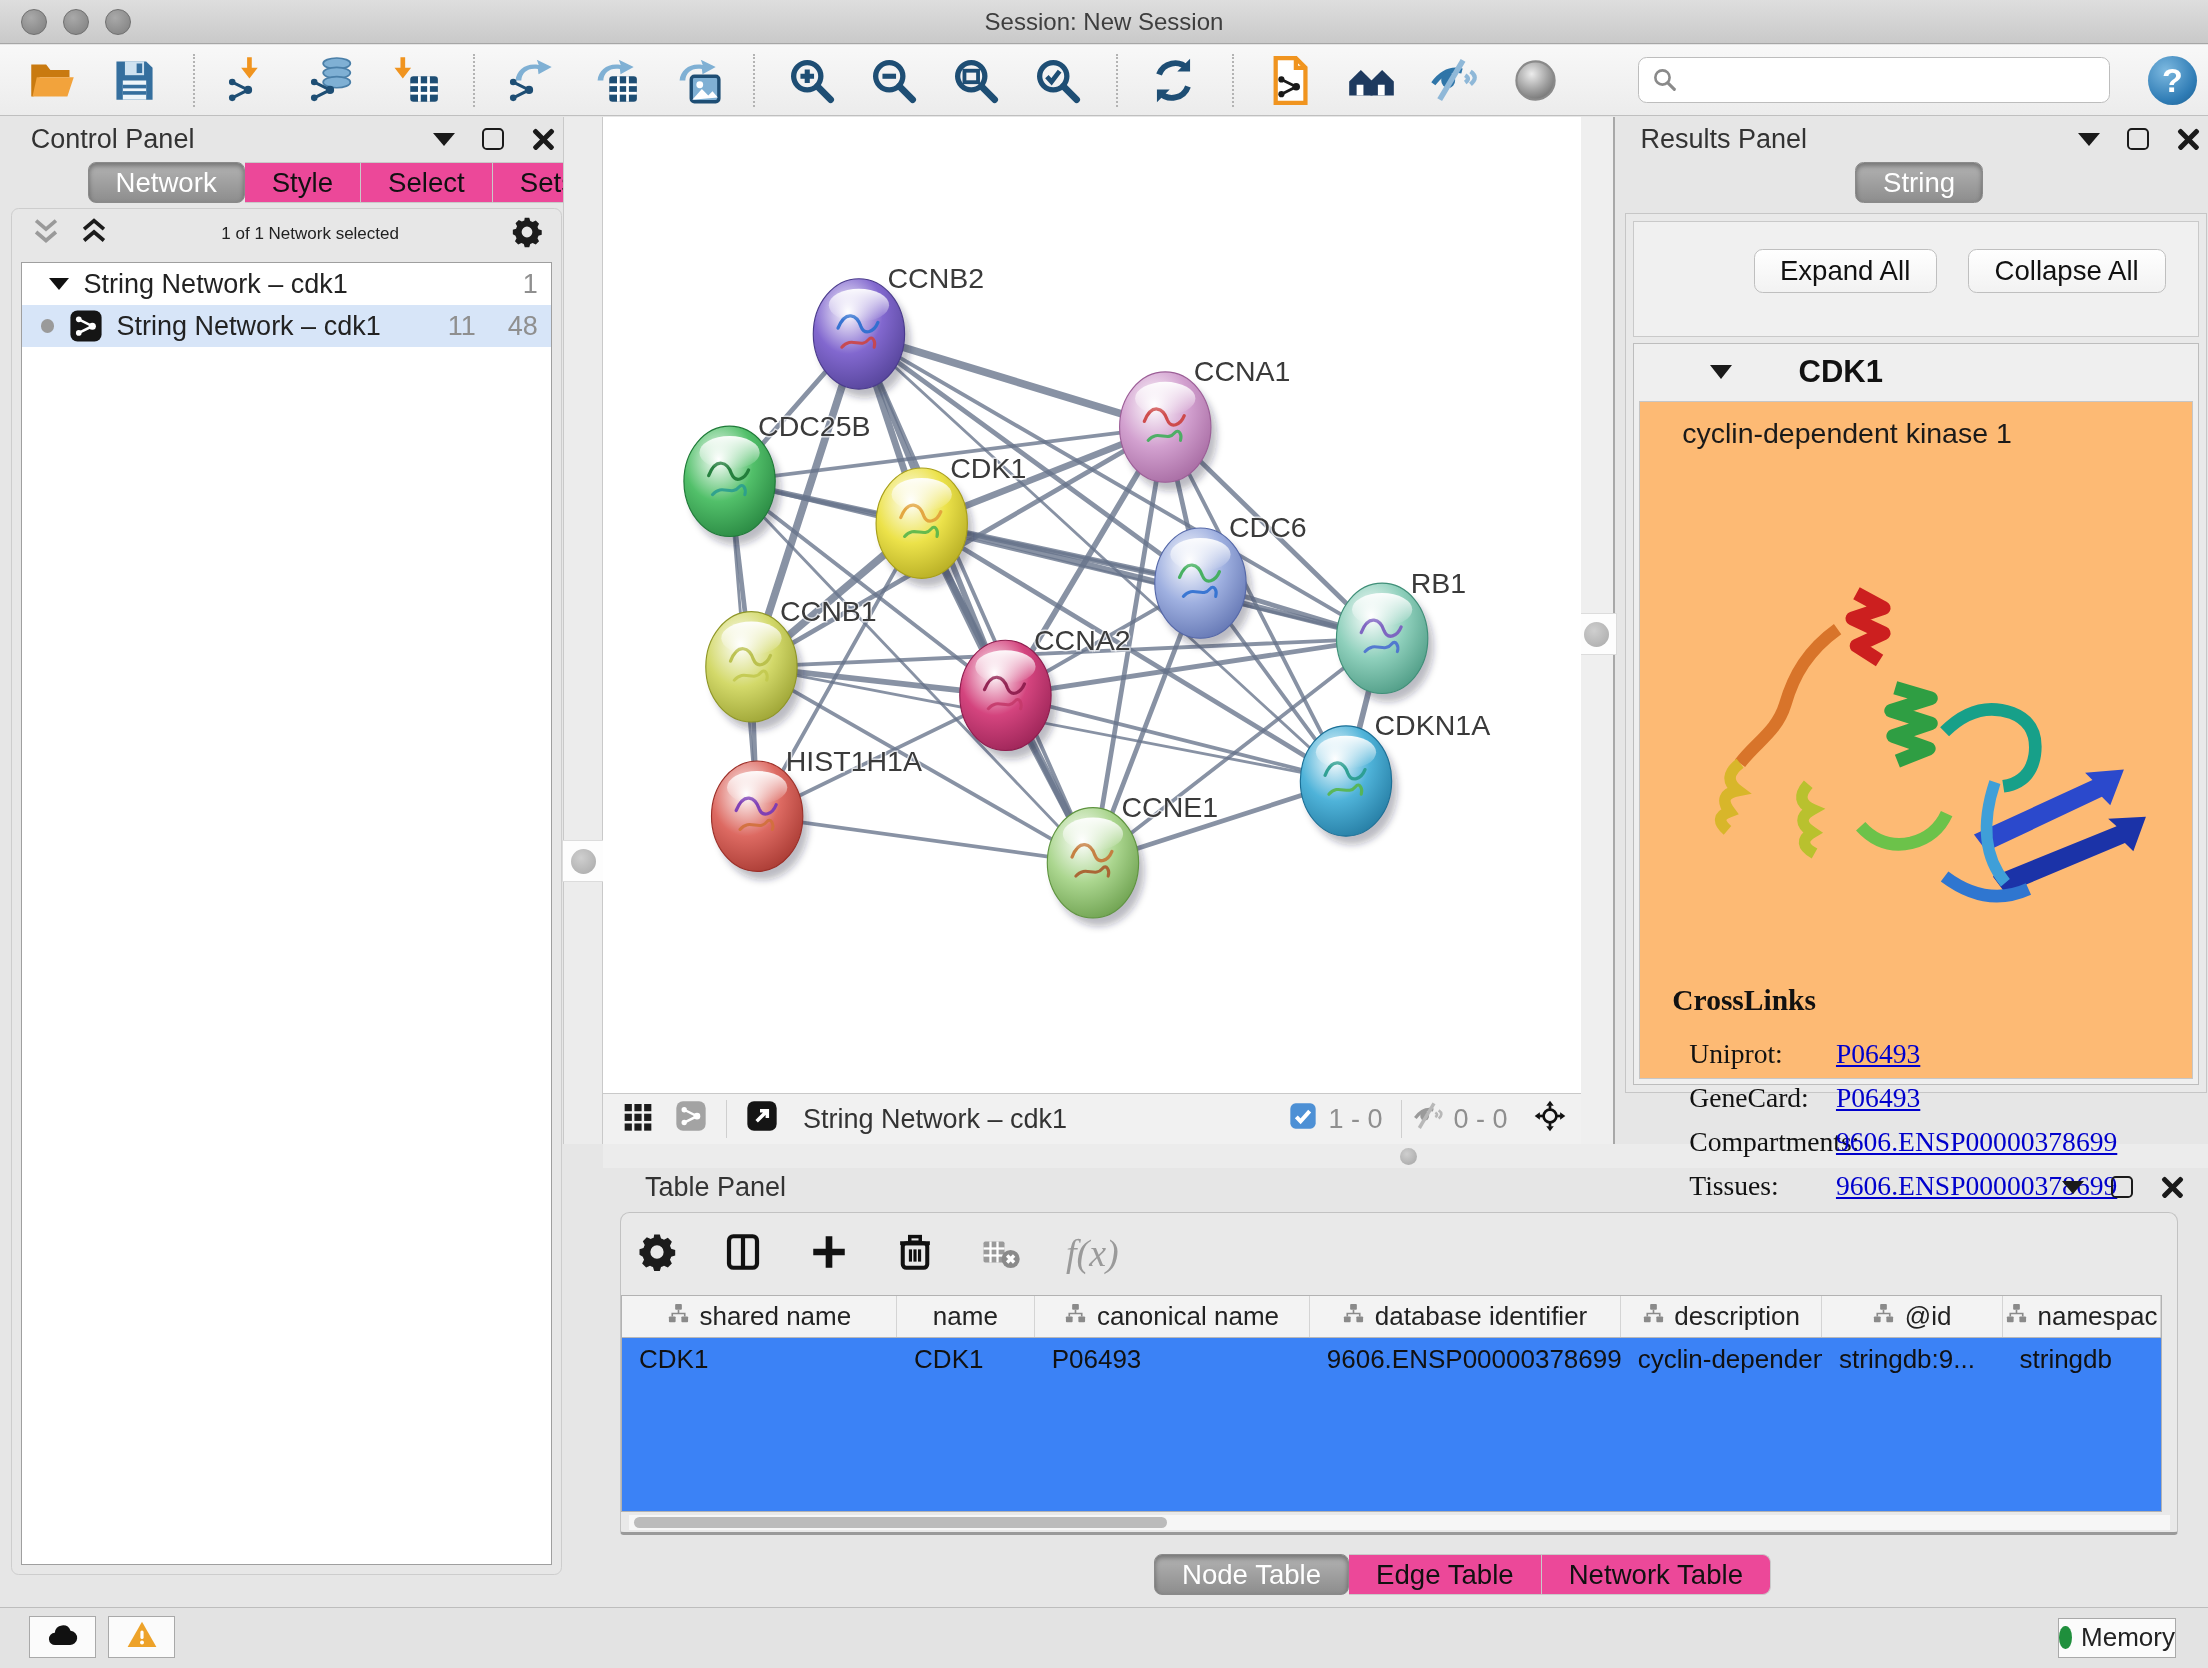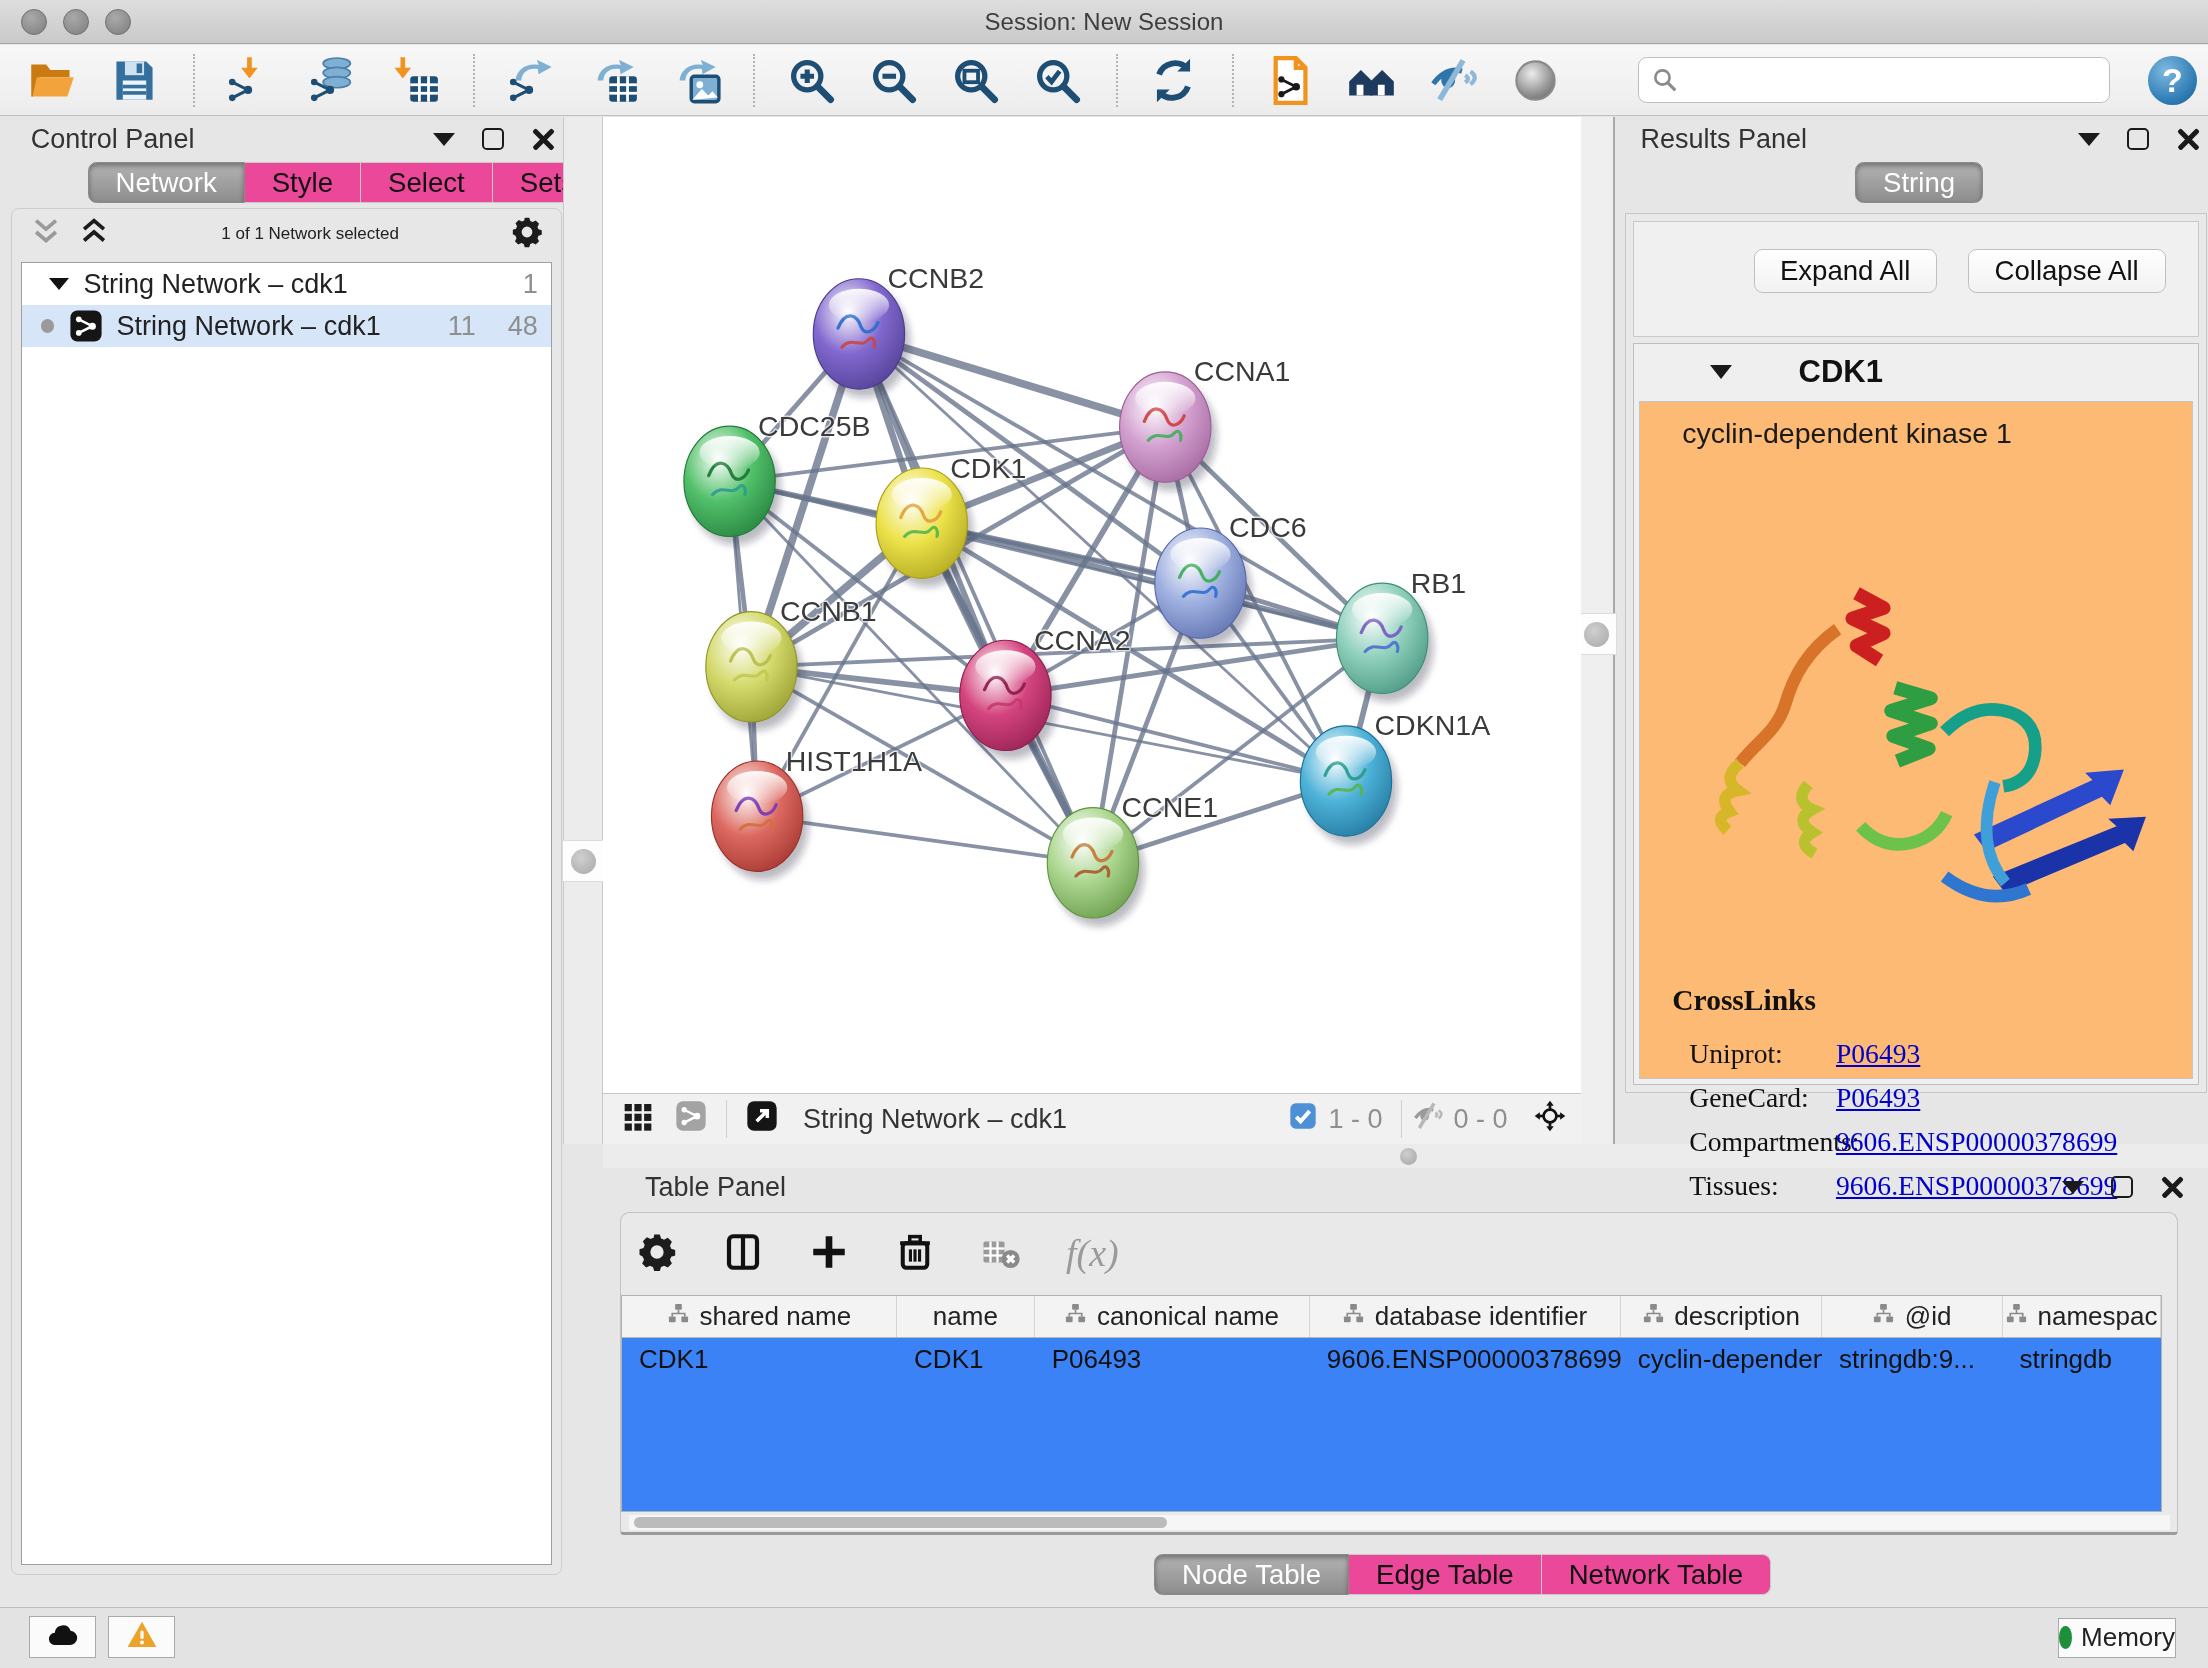--- a/index.html
+++ b/index.html
@@ -43,21 +43,21 @@
   .ic-x::before,.ic-x::after{content:"";position:absolute;left:-1px;top:10.5px;width:27px;height:4.8px;
     background:#1a1a1a;border-radius:1.9px;}
   .ic-x::before{transform:rotate(45deg);} .ic-x::after{transform:rotate(-45deg);}
 
   .seg{display:flex;}
   .seg .tab{background:#ec4899;border:1px solid #c9c9c9;border-left:none;padding:0 27px;height:41px;
     line-height:39px;font-size:27.6px;color:#111;border-radius:0;}
   .seg .tab:first-child{border-left:1px solid #c9c9c9;border-radius:8.6px 0 0 8.6px;}
   .seg .tab:last-child{border-radius:0 8.6px 8.6px 0;}
   .seg .tab.sel{background:linear-gradient(#b3b3b3,#8d8d8d);color:#fff;border-color:#8a8a8a;
-    box-shadow:inset 0 2.9px 5.7px rgba(0,0,0,.35);}
+    box-shadow:inset 0 2.9px 5.7px rgba(0,0,0,.35);border-radius:8px;}
 
   
   .control-panel{position:absolute;left:9.5px;top:120px;width:554px;height:1455px;}
   .cp-tabs{position:absolute;left:78px;top:42px;}
   .cp-inner{position:absolute;left:1.9px;top:88px;right:1.9px;bottom:0;background:#e7e7e7;
     border:1px solid #cdcdcd;border-radius:7.6px;}
   .cp-sumrow{position:absolute;left:0;top:0;right:0;height:49px;display:flex;align-items:center;padding:0 17px;}
   .cp-sum{flex:1;text-align:center;font-size:17px;color:#222;}
   .cp-sumrow svg{width:34px;height:34px;}
   .cp-chevs{display:flex;gap:13.3px;}

